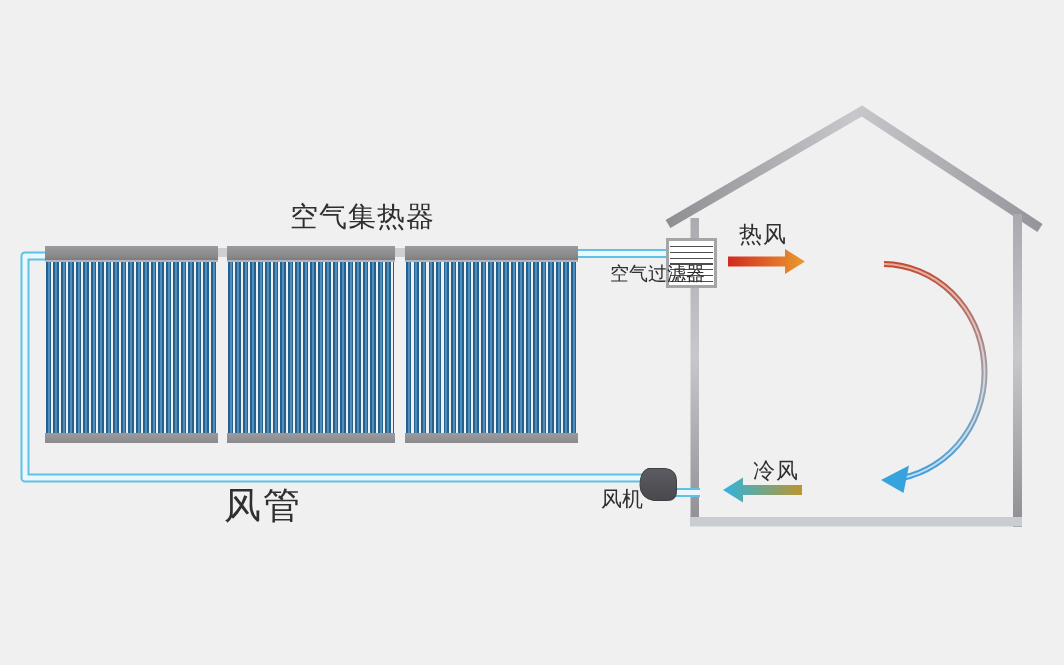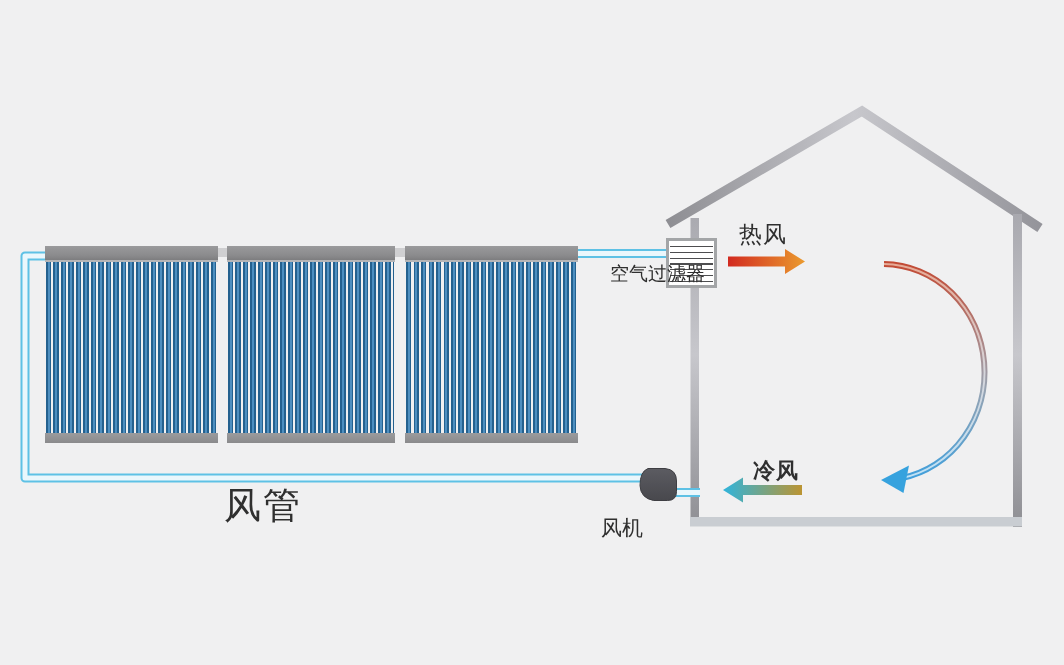--- a/index.html
+++ b/index.html
@@ -61,23 +61,23 @@
     border:3px solid var(--filter-border);box-sizing:border-box;
     background:repeating-linear-gradient(180deg,#ffffff 0 4.8px,var(--filter-line) 4.8px 5.9px);
     box-shadow:inset 0 0 0 1px #ffffff;
   }
 
   
   .lbl{position:absolute;color:var(--text-color);white-space:nowrap;z-index:4;line-height:1.1;}
   .lbl-collector{left:290px;top:202px;font-size:28px;letter-spacing:1px;}
   .lbl-filter{left:574px;top:264px;font-size:19px;margin-left:36px;}
   .lbl-hot{left:739px;top:224px;font-size:23px;letter-spacing:1px;font-family:Liberation Mono, monospace;}
-  .lbl-cold{left:753px;top:459px;font-size:22px;letter-spacing:1px;font-weight:bold;}
+  .lbl-cold{left:753px;top:459px;font-size:22px;letter-spacing:1px;}
   .lbl-duct{left:224px;top:486px;font-size:37px;letter-spacing:2px;text-align:center;}
-  .lbl-fan{left:601px;top:516px;font-size:21px;}
+  .lbl-fan{left:601px;top:487px;font-size:21px;}
 </style>
 </head>
 <body>
 
 <div class="stage">
 
   <svg class="layer" width="1064" height="665" viewBox="0 0 1064 665">
     <defs>
       <linearGradient id="roofGrad" gradientUnits="userSpaceOnUse" x1="668" y1="0" x2="1040" y2="0">
         <stop class="st-roof-a" offset="0"></stop>
@@ -163,19 +163,20 @@
   </div>
   <div class="panel-connector" style="left:395px;width:10px;"></div>
   <div class="panel" style="left:405px;width:173px;">
     <div class="top-bar"></div>
     <div class="tubes"></div>
     <div class="bottom-bar"></div>
   </div>
 
   <div class="filter-box"></div>
 
+  <div class="lbl lbl-collector">空气集热器</div>
   <div class="lbl lbl-filter">空气过滤器</div>
   <div class="lbl lbl-hot">热风</div>
   <div class="lbl lbl-cold">冷风</div>
   <div class="lbl lbl-duct">风管</div>
   <div class="lbl lbl-fan">风机</div>
 
 </div>
 
 </body></html>

